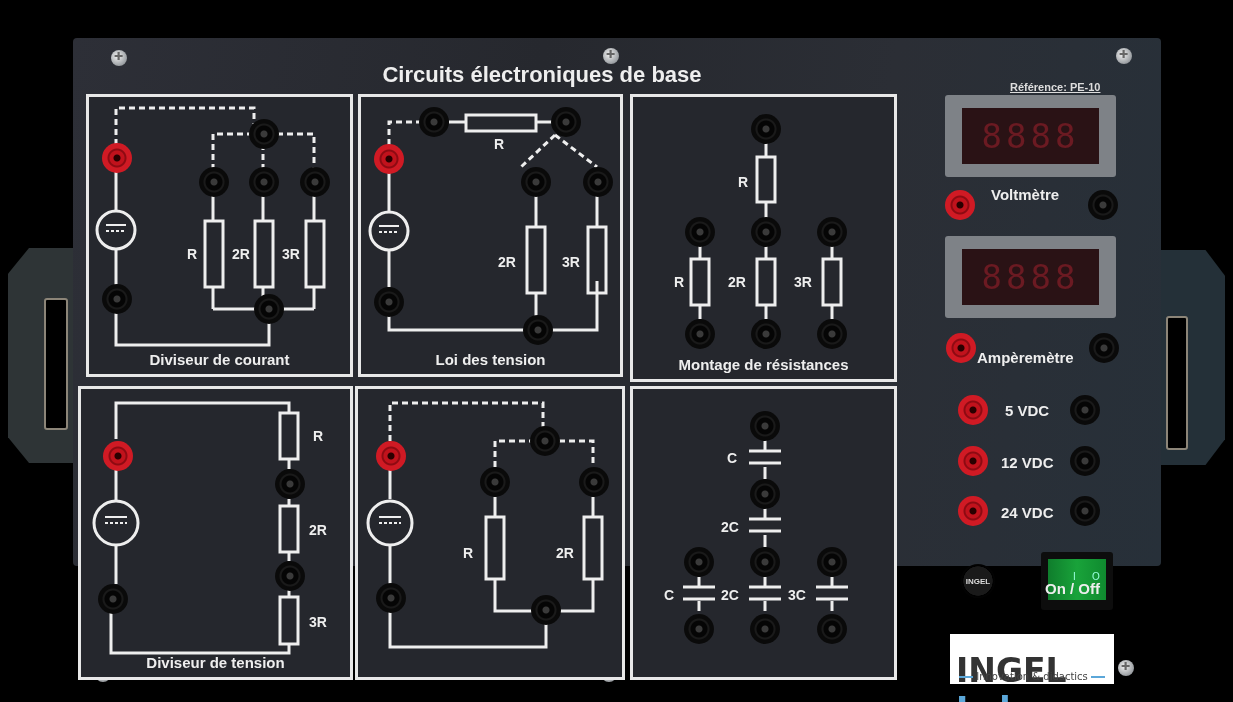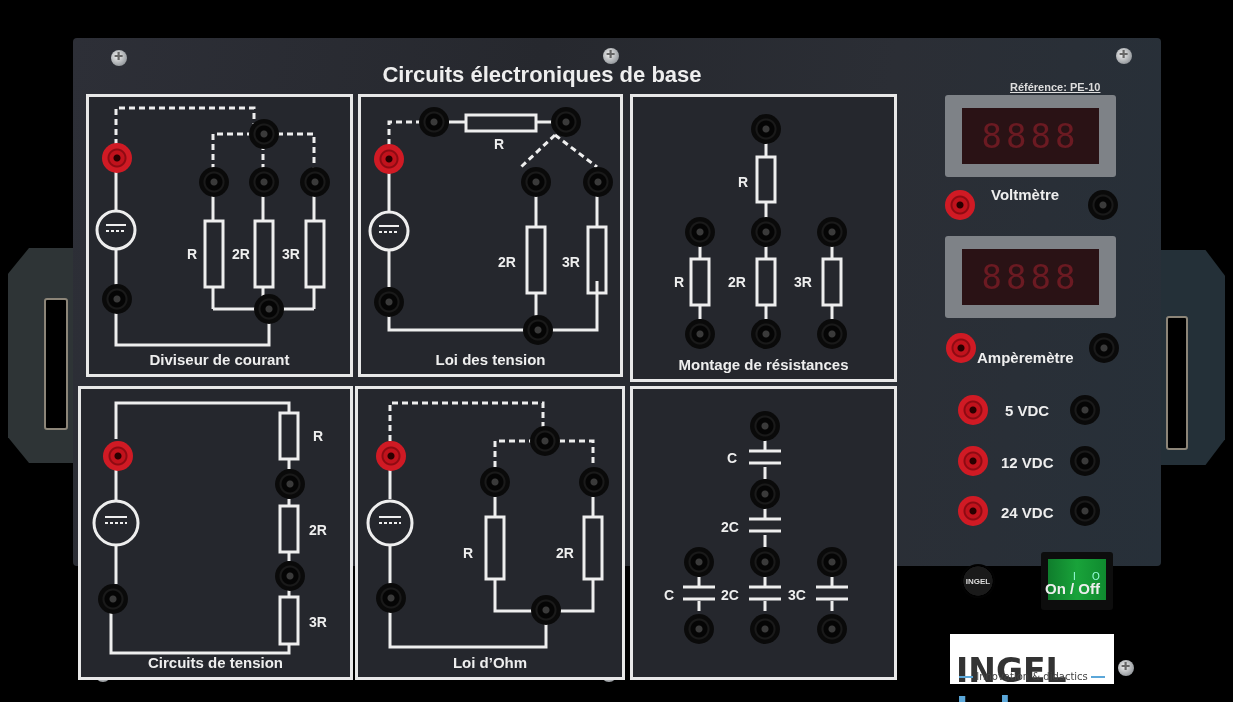--- a/index.html
+++ b/index.html
@@ -183,21 +183,21 @@
       <g fill="#eee" font-family="Liberation Sans, sans-serif" font-weight="bold" font-size="14">
         <text x="232" y="52">R</text>
           <text x="228" y="146">2R</text>
           <text x="228" y="238">3R</text>
       </g>
     </svg>
     <div class="jack red" style="left:22px;top:52px"></div>
     <div class="jack black" style="left:17px;top:195px"></div>
     <div class="jack black" style="left:194px;top:80px"></div>
     <div class="jack black" style="left:194px;top:172px"></div>
-    <div class="label">Circuits de tension</div>
+    <div class="label">Diviseur de tension</div>
   </div>
 
   <div class="module" style="left:282px;top:348px;width:270px;height:294px">
     <svg width="270" height="294">
       <g stroke="#eee" stroke-width="3" fill="none">
         <path d="M32 52 V14 H185 V38" stroke-dasharray="6,4"></path>
         <path d="M137 78 V52 H235 V78" stroke-dasharray="6,4"></path>
         <path d="M32 66 V110 M32 157 V195 M32 210 V258 H188 V232 M137 108 V128 M137 190 V222 H235 V190 M235 108 V128"></path>
         <rect x="128" y="128" width="18" height="62"></rect>
           <rect x="226" y="128" width="18" height="62"></rect>
@@ -211,21 +211,20 @@
         <text x="105" y="169">R</text>
           <text x="198" y="169">2R</text>
       </g>
     </svg>
     <div class="jack red" style="left:18px;top:52px"></div>
     <div class="jack black" style="left:18px;top:194px"></div>
     <div class="jack black" style="left:172px;top:37px"></div>
     <div class="jack black" style="left:122px;top:78px"></div>
     <div class="jack black" style="left:221px;top:78px"></div>
     <div class="jack black" style="left:173px;top:206px"></div>
-    <div class="label">Loi d’Ohm</div>
   </div>
 
   <div class="module" style="left:557px;top:348px;width:267px;height:294px">
     <svg width="267" height="294">
       <g stroke="#eee" stroke-width="3" fill="none">
         <path d="M132 50 V62 M132 78 V90 M132 118 V130 M132 146 V158"></path>
         <path d="M116 62 H148 M116 74 H148 M116 130 H148 M116 142 H148"></path>
         <path d="M66 188 V198 M66 212 V222 M132 188 V198 M132 212 V222 M199 188 V198 M199 212 V222"></path>
         <path d="M50 198 H82 M50 210 H82 M116 198 H148 M116 210 H148 M183 198 H215 M183 210 H215"></path>
       </g>

